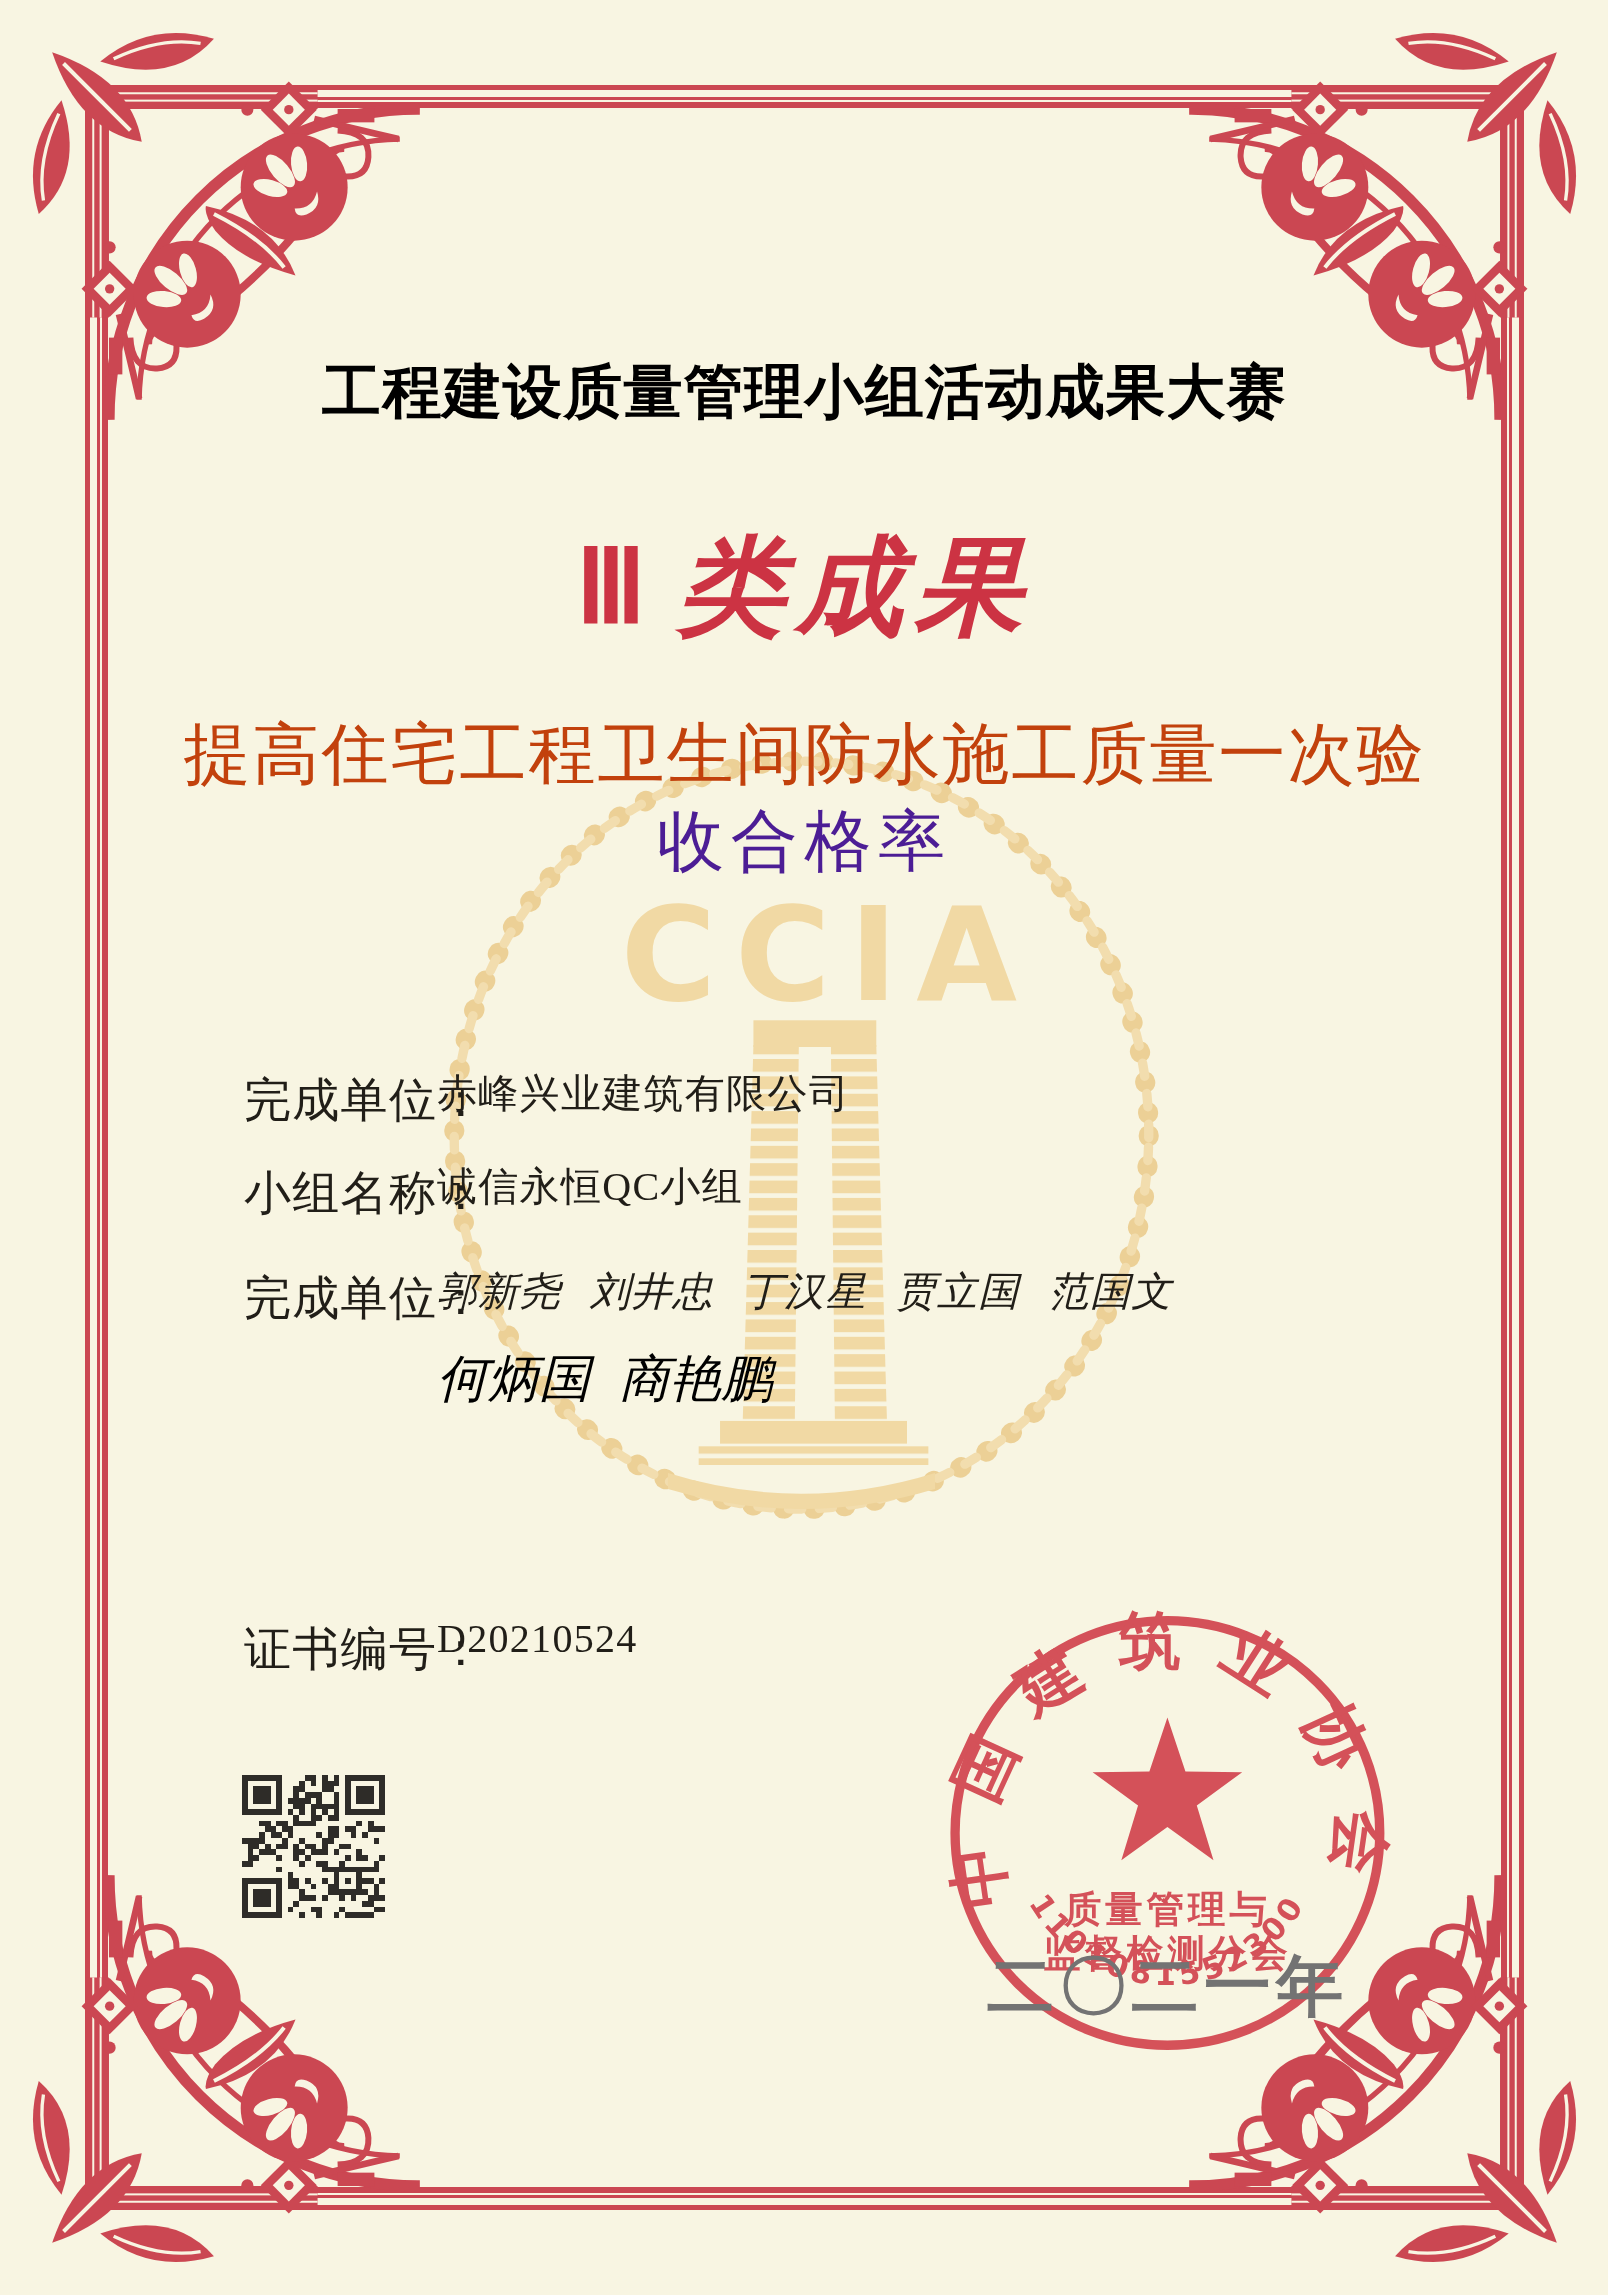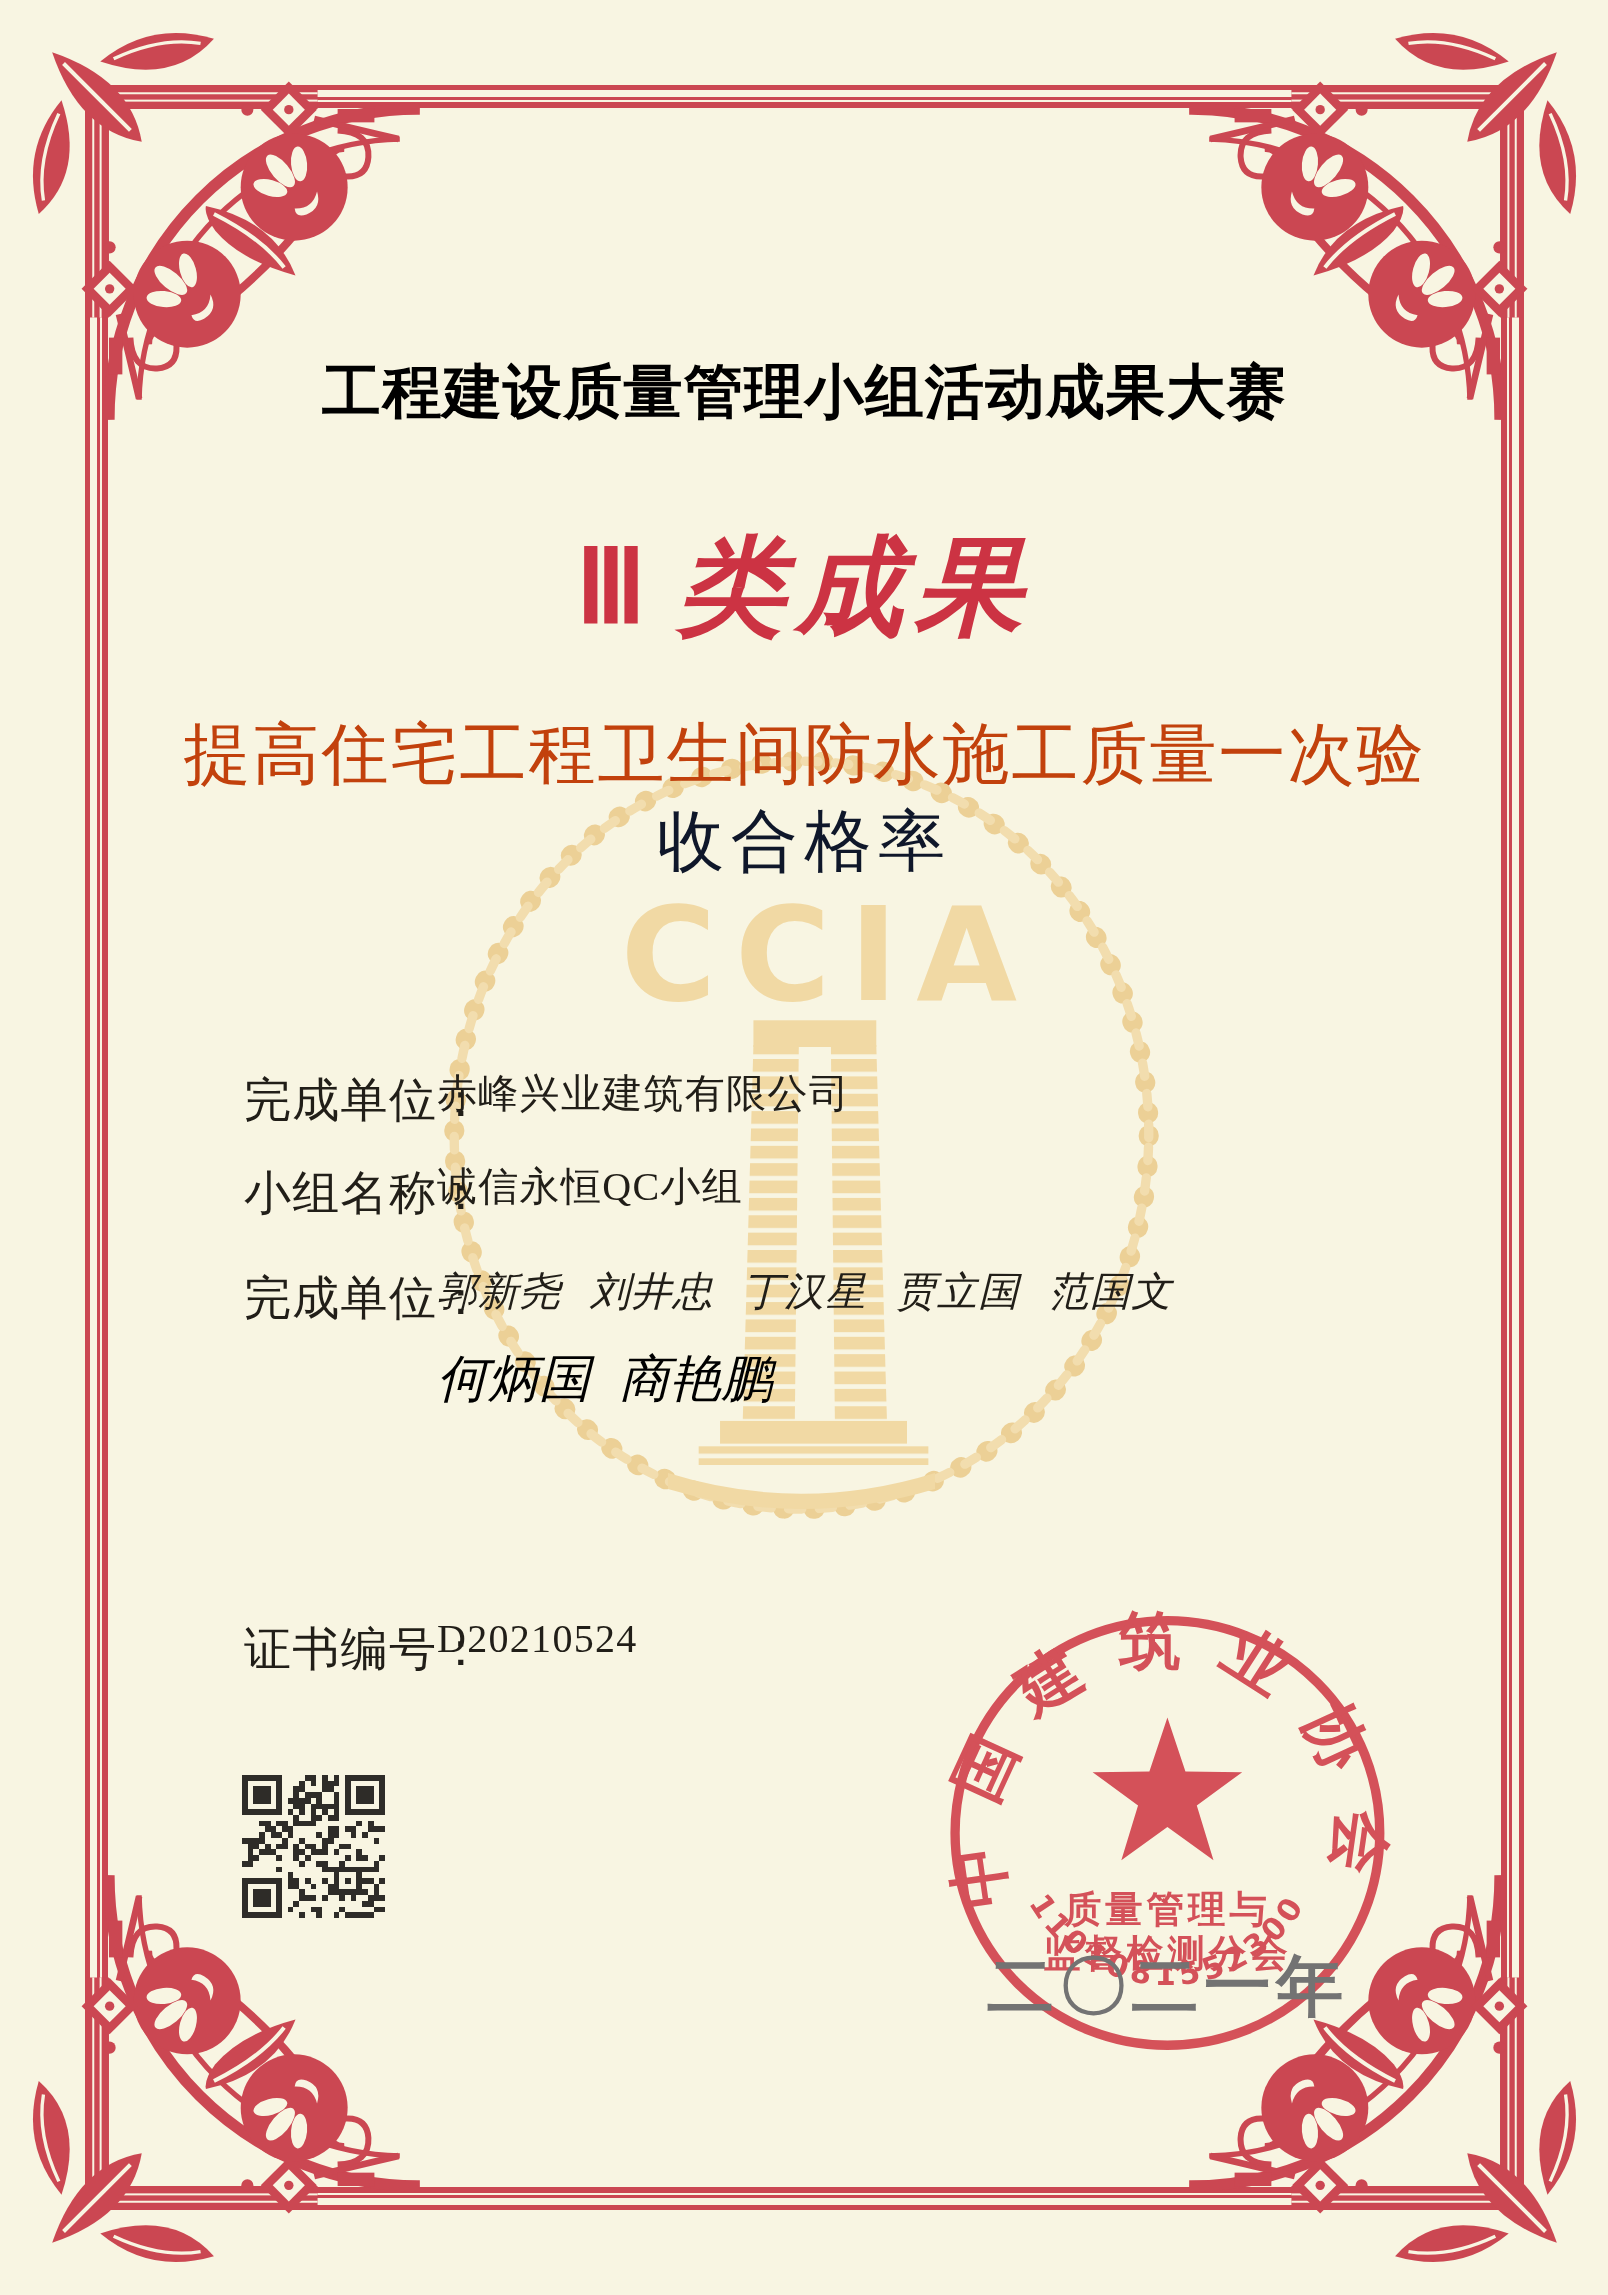--- a/index.html
+++ b/index.html
@@ -21,21 +21,21 @@
   .layer.seal-layer{z-index:6;}
   
   .t-center{position:absolute;left:0;width:100%;text-align:center;white-space:nowrap;}
   .comp-title{top:353px;font-size:59px;font-weight:900;letter-spacing:1.3px;color:#000000;
               font-family:"Liberation Sans", sans-serif;z-index:5;}
   .class-row{top:518px;height:140px;display:flex;justify-content:center;align-items:center;
              gap:31px;color:#cc3343;z-index:5;position:absolute;width:100%;}
   .class-numeral{font-size:102px;font-weight:bold;font-family:"Liberation Serif", serif;line-height:1;}
   .class-text{font-size:108px;font-weight:bold;font-style:italic;letter-spacing:10.7px;line-height:1;}
   .ach1{top:709px;font-size:67px;letter-spacing:2px;color:#c2410c;z-index:5;}
-  .ach2{top:796px;font-size:67px;letter-spacing:6.7px;color:#0f172a;z-index:5;}
+  .ach2{top:796px;font-size:67px;letter-spacing:6.7px;color:#4c1d95;z-index:5;}
   .field-row{position:absolute;left:244px;white-space:nowrap;color:#211e18;z-index:5;}
   .field-label{font-size:47px;letter-spacing:1.3px;}
   .field-value{position:absolute;left:193px;top:-2.7px;font-size:40px;letter-spacing:1.3px;}
   .names{display:flex;gap:29px;font-style:italic;}
   .row-unit{top:1069px;}
   .row-team{top:1162px;}
   .row-members{top:1267px;}
   .row-members2{position:absolute;left:437px;top:1345px;font-size:51px;color:#000000;z-index:5;}
   .row-cert{top:1618px;}
   .year{position:absolute;left:987px;top:1941px;font-size:67px;font-weight:700;

